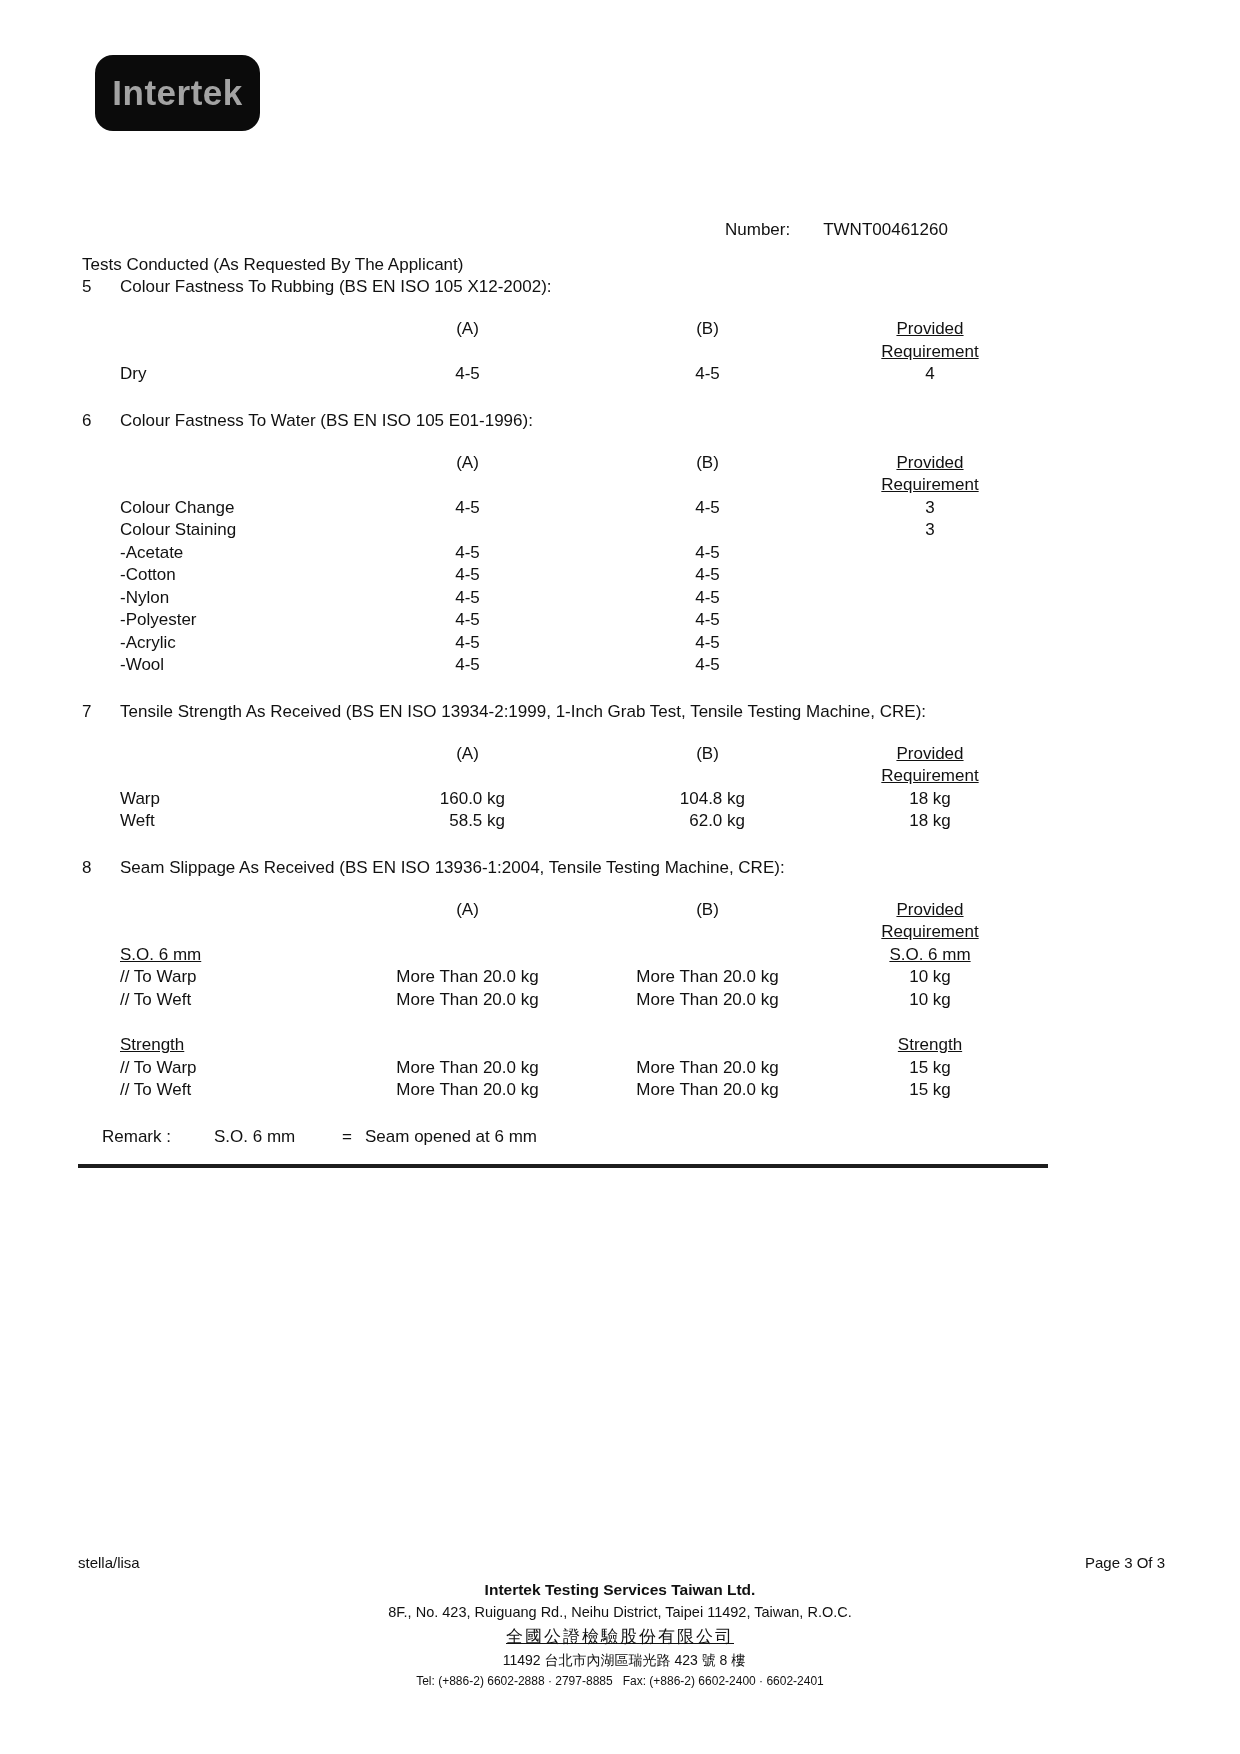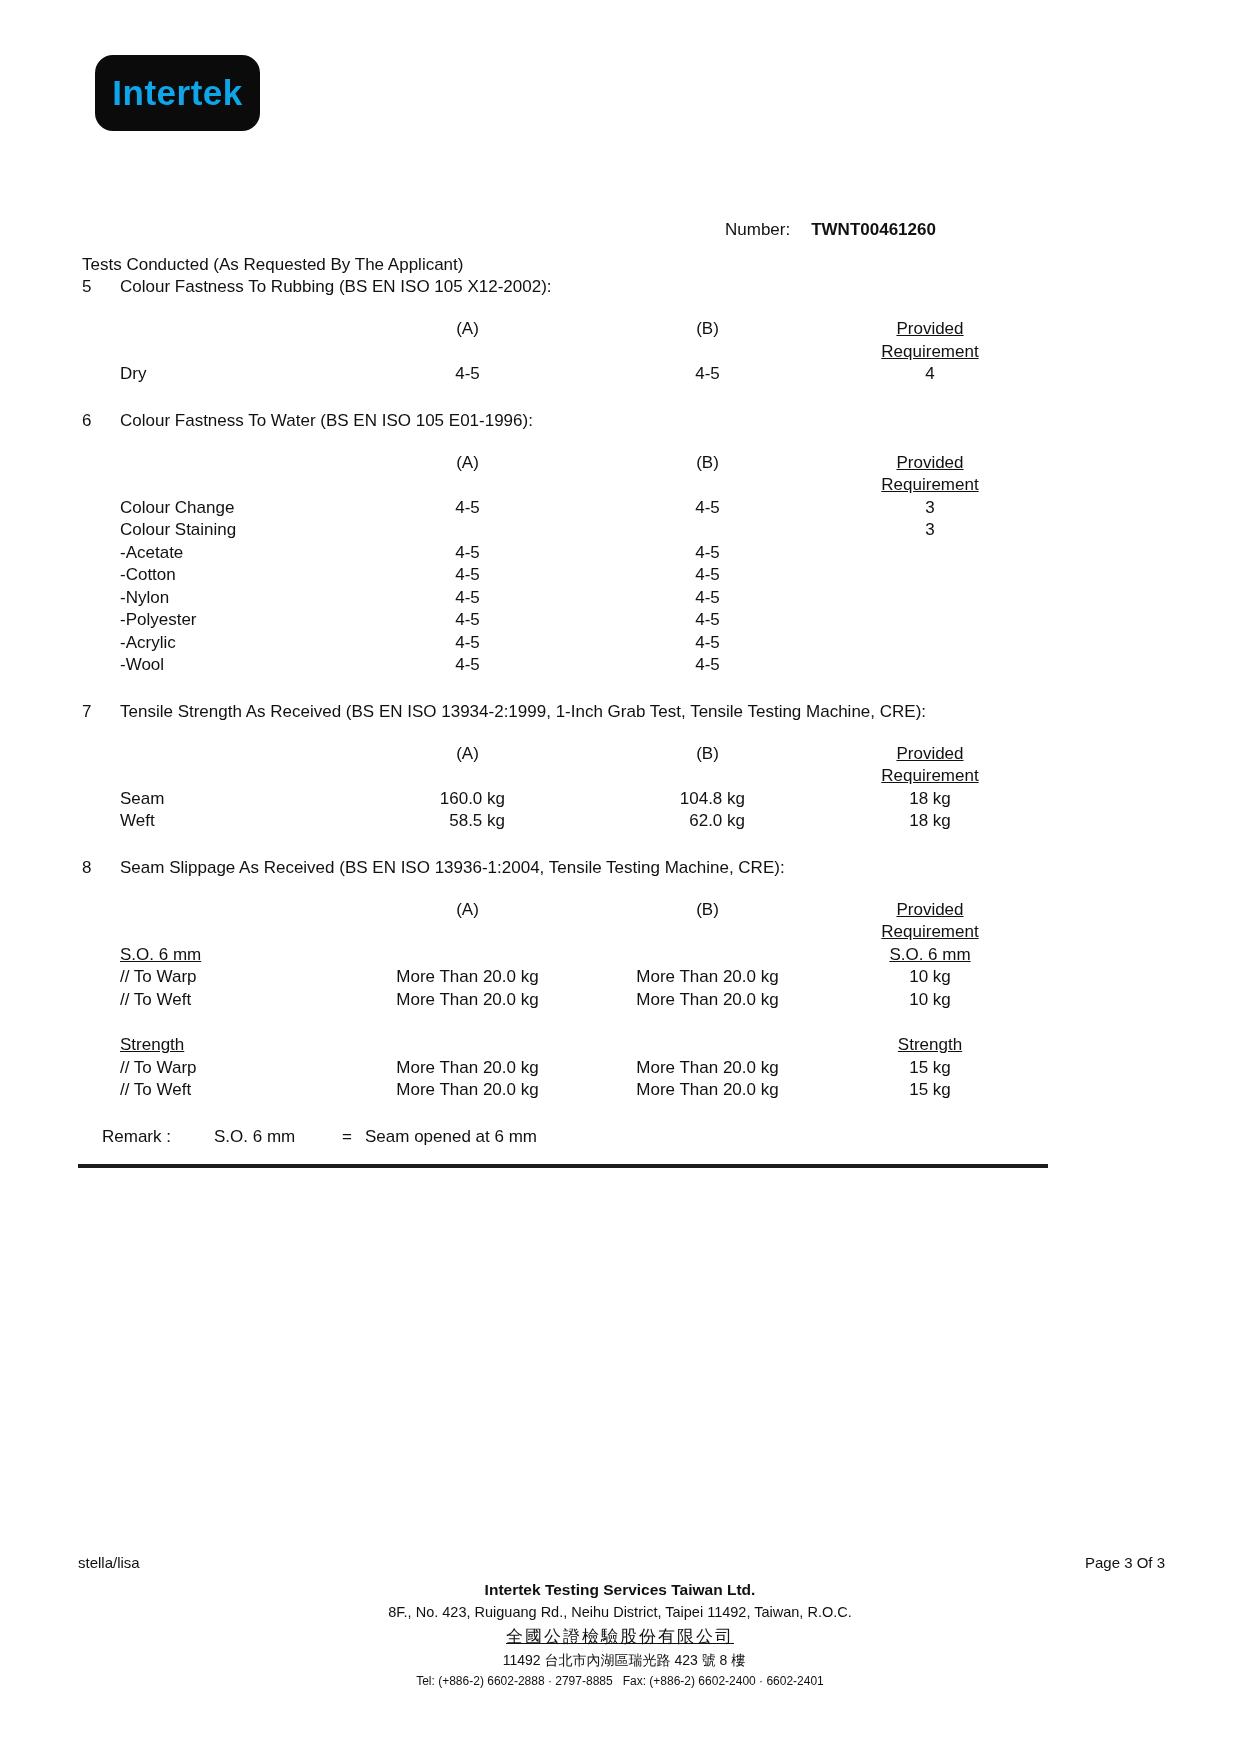--- a/index.html
+++ b/index.html
@@ -7,24 +7,24 @@
   body {
     width:1240px; height:1754px; position:relative;
     color:#111111; font-family:"Liberation Sans", sans-serif;
     font-size:17px; overflow:hidden;
   }
   .logo {
     position:absolute; left:95px; top:55px; width:165px; height:76px;
     background:#0b0b0b; border-radius:18px;
     display:flex; align-items:center; justify-content:center;
   }
-  .logo-text { color:#0ea5e9; font-size:35px; font-weight:bold; letter-spacing:.5px; }
+  .logo-text { color:#a3a3a3; font-size:35px; font-weight:bold; letter-spacing:.5px; }
 
   .number-row { position:absolute; left:725px; top:219px; line-height:22px; }
-  .num-value { margin-left:21px;font-weight:bold; }
+  .num-value { margin-left:33px; }
 
   .content { position:absolute; left:82px; top:243px; width:966px; }
   .line { line-height:22px;margin-top:11px; }
 
   .section { margin-top:24px; }
   .sec-title-row { display:flex; line-height:22px; }
   .sec-num { width:38px; flex:0 0 38px; }
 
   .tbl { margin-top:20px; }
   .row { display:flex; line-height:22.5px; }
@@ -210,21 +210,21 @@
       </div>
       <div class="row">
         <span class="cl"></span>
         <span class="ca"></span>
         <span class="gapA"></span>
         <span class="cb"></span>
         <span class="gapB"></span>
         <span class="cr u">Requirement</span>
       </div>
       <div class="row num-right">
-        <span class="cl">Seam</span>
+        <span class="cl">Warp</span>
         <span class="ca">160.0 kg</span>
         <span class="gapA"></span>
         <span class="cb">104.8 kg</span>
         <span class="gapB"></span>
         <span class="cr">18 kg</span>
       </div>
       <div class="row num-right">
         <span class="cl">Weft</span>
         <span class="ca">58.5 kg</span>
         <span class="gapA"></span>

